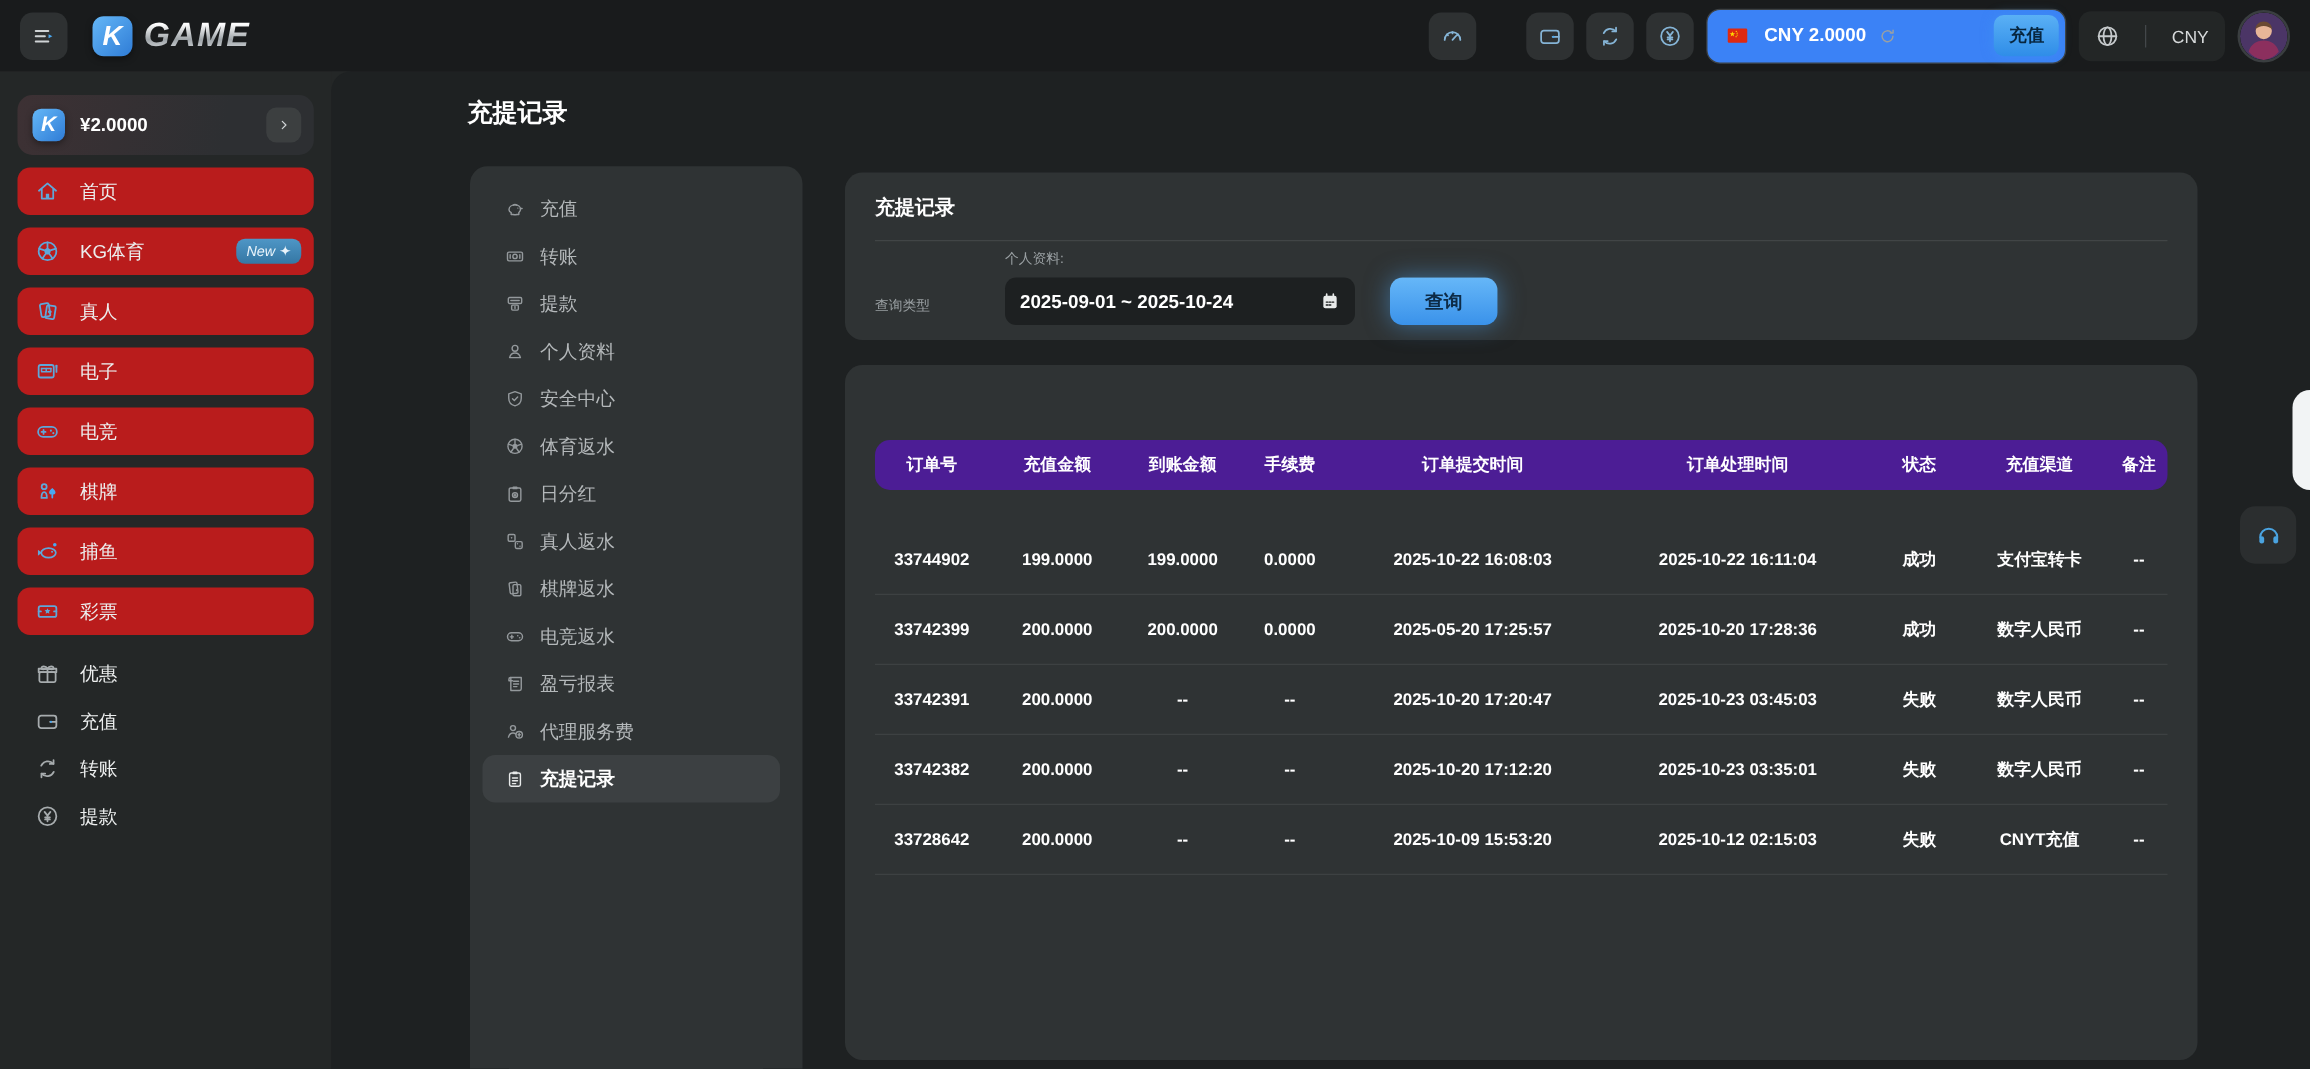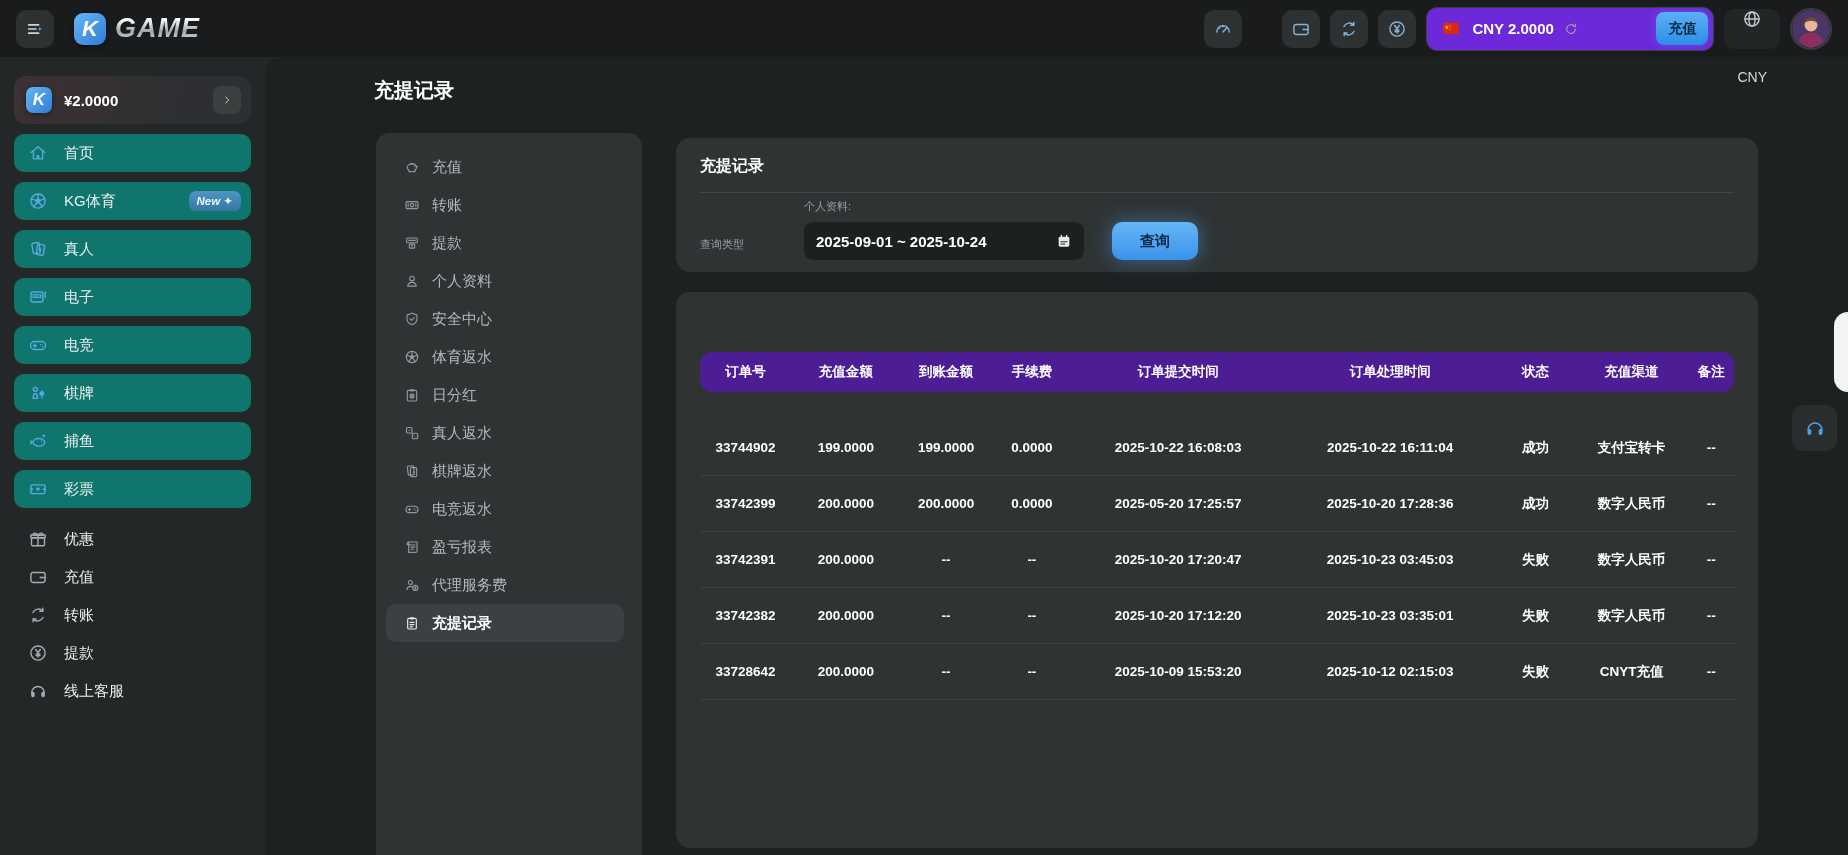--- a/index.html
+++ b/index.html
@@ -17,41 +17,41 @@
   
   .topbar { position:absolute; left:0; top:0; width:1848px; height:57px; background:#191b1c; display:flex; align-items:center; padding:0 16px; z-index:20; }
   .sq-btn { width:38px; height:38px; border-radius:10px; background:#2e3132; display:flex; align-items:center; justify-content:center; color:#cfd3d5; }
   .brand { display:flex; align-items:center; gap:9px; margin-left:20px; }
   .k-tile { width:32px; height:32px; border-radius:9px; background:linear-gradient(135deg,#64b7f7,#2f7cd6); display:flex; align-items:center; justify-content:center;
             font-weight:bold; font-style:italic; font-size:22px; color:#fff; box-shadow:0 2px 6px rgba(0,0,0,.4); }
   .brand-name { font-size:27px; font-weight:bold; font-style:italic; letter-spacing:1px;
             background:linear-gradient(180deg,#ffffff 20%,#9ea4a8 60%,#e8ebee); -webkit-background-clip:text; background-clip:text; color:transparent; }
   .tb-right { margin-left:auto; display:flex; align-items:center; gap:10px; }
   .tb-right .sq-btn { color:#85b4d6; }
-  .currency-pill { height:44px; min-width:288px; border:1.5px solid #3d4143; background:#6d28d9; border-radius:11px; display:flex; align-items:center; gap:9px; padding:0 5px 0 12px; }
+  .currency-pill { height:44px; min-width:288px; border:1.5px solid #3d4143; background:#3b82f6; border-radius:11px; display:flex; align-items:center; gap:9px; padding:0 5px 0 12px; }
   .currency-pill .flag { width:24px; height:17px; }
   .currency-pill .flag svg{width:100%;height:100%;}
   .cur-label { font-size:15px; font-weight:bold; color:#fff; white-space:nowrap; }
   .cur-refresh { color:#9aa0a3; }
   .deposit-btn { margin-left:auto; width:52px; height:33px; border-radius:8px; border:none; background:linear-gradient(180deg,#5ab0f5,#2f8de8);
                  color:#07263f; font-weight:bold; font-size:14px; font-family:inherit; box-shadow:0 0 10px rgba(70,160,240,.35); }
-  .lang-pill { height:40px; border-radius:10px; background:#232626; display:flex; align-items:center; gap:20px; padding:0 13px; color:#d7dadb; font-size:14px;flex-direction:column; }
+  .lang-pill { height:40px; border-radius:10px; background:#232626; display:flex; align-items:center; gap:20px; padding:0 13px; color:#d7dadb; font-size:14px; }
   .lang-pill .sep { width:1px; height:18px; background:#43474a; }
   .avatar { width:42px; height:42px; border-radius:50%; overflow:hidden; border:2px solid #3a3e40; }
   .avatar svg { width:100%; height:100%; }
 
   
   .sidebar { position:absolute; left:0; top:57px; width:265px; bottom:0; background:#242727; padding:19px 14px 0 14px; overflow:hidden; }
   .wallet-card { height:48px; border-radius:12px; background:linear-gradient(100deg,#3d3134 0%,#2d2f32 70%); display:flex; align-items:center; gap:12px; padding:0 10px 0 12px; margin-bottom:10px; }
   .wallet-card .k-tile { width:26px; height:26px; font-size:17px; border-radius:7px; }
   .wallet-balance { font-size:15px; font-weight:bold; color:#fff; }
   .wallet-expand { margin-left:auto; width:28px; height:28px; border-radius:8px; background:#3c3f40; color:#cfd3d5; display:flex; align-items:center; justify-content:center; }
-  .side-item { display:flex; align-items:center; gap:16px; height:38px; border-radius:10px; background:#0f766e; margin-bottom:10px; padding:0 10px 0 14px; font-size:15px; color:#eceeee; }
+  .side-item { display:flex; align-items:center; gap:16px; height:38px; border-radius:10px; background:#b91c1c; margin-bottom:10px; padding:0 10px 0 14px; font-size:15px; color:#eceeee; }
   .side-item .icon { color:#5ea7da; }
-  .side-badge { margin-left:auto; background:linear-gradient(180deg,#4e96c6,#3577a4); color:#eaf4fb; font-size:11.5px; font-weight:bold; font-style:italic; border-radius:7px; padding:3px 8px; }
+  .side-badge { margin-left:auto; background:linear-gradient(180deg,#4e96c6,#3577a4); color:#eaf4fb; font-size:11.5px; font-weight:normal; font-style:italic; border-radius:7px; padding:3px 8px; }
   .side-group2 { margin-top:12px; }
   .side-item.plain { background:transparent; margin-bottom:0; }
   .side-item.plain .icon { color:#a7acae; }
 
   
   .main { position:absolute; left:265px; top:57px; right:0; bottom:0; background:#1e2122; border-top-left-radius:16px; }
   .page-title { position:absolute; left:109px; top:20px; font-size:20px; font-weight:bold; color:#fff; }
 
   .menu-panel { position:absolute; left:111px; top:76px; width:266px; bottom:0; background:#2f3334; border-radius:14px 14px 0 0; padding-top:15px; }
   .menu-item { display:flex; align-items:center; gap:12px; height:38px; padding:0 12px 0 28px; font-size:15px; color:#b4b8ba; }
@@ -315,30 +315,20 @@
         <span>转账</span>
       </div>
       <div class="side-item plain">
         <span class="icon i20">
           <svg viewBox="0 0 24 24">
             <circle cx="12" cy="12" r="8.5"></circle>
             <path d="M9.2 7.8l2.8 3.6 2.8-3.6M12 11.4v5.4M9.7 13h4.6M9.7 15h4.6"></path>
           </svg>
         </span>
         <span>提款</span>
-      </div>
-      <div class="side-item plain">
-        <span class="icon i20">
-          <svg viewBox="0 0 24 24">
-            <path d="M4.5 14a7.5 7.5 0 0 1 15 0"></path>
-            <rect x="3.8" y="13" width="4.2" height="6.5" rx="2" fill="currentColor" stroke="none"></rect>
-            <rect x="16" y="13" width="4.2" height="6.5" rx="2" fill="currentColor" stroke="none"></rect>
-          </svg>
-        </span>
-        <span>线上客服</span>
       </div>
     </div>
 </nav>
 
 <main class="main">
   <h1 class="page-title">充提记录</h1>
 
   <aside class="menu-panel" id="account-menu">
       <div class="menu-item">
         <span class="icon i16">

